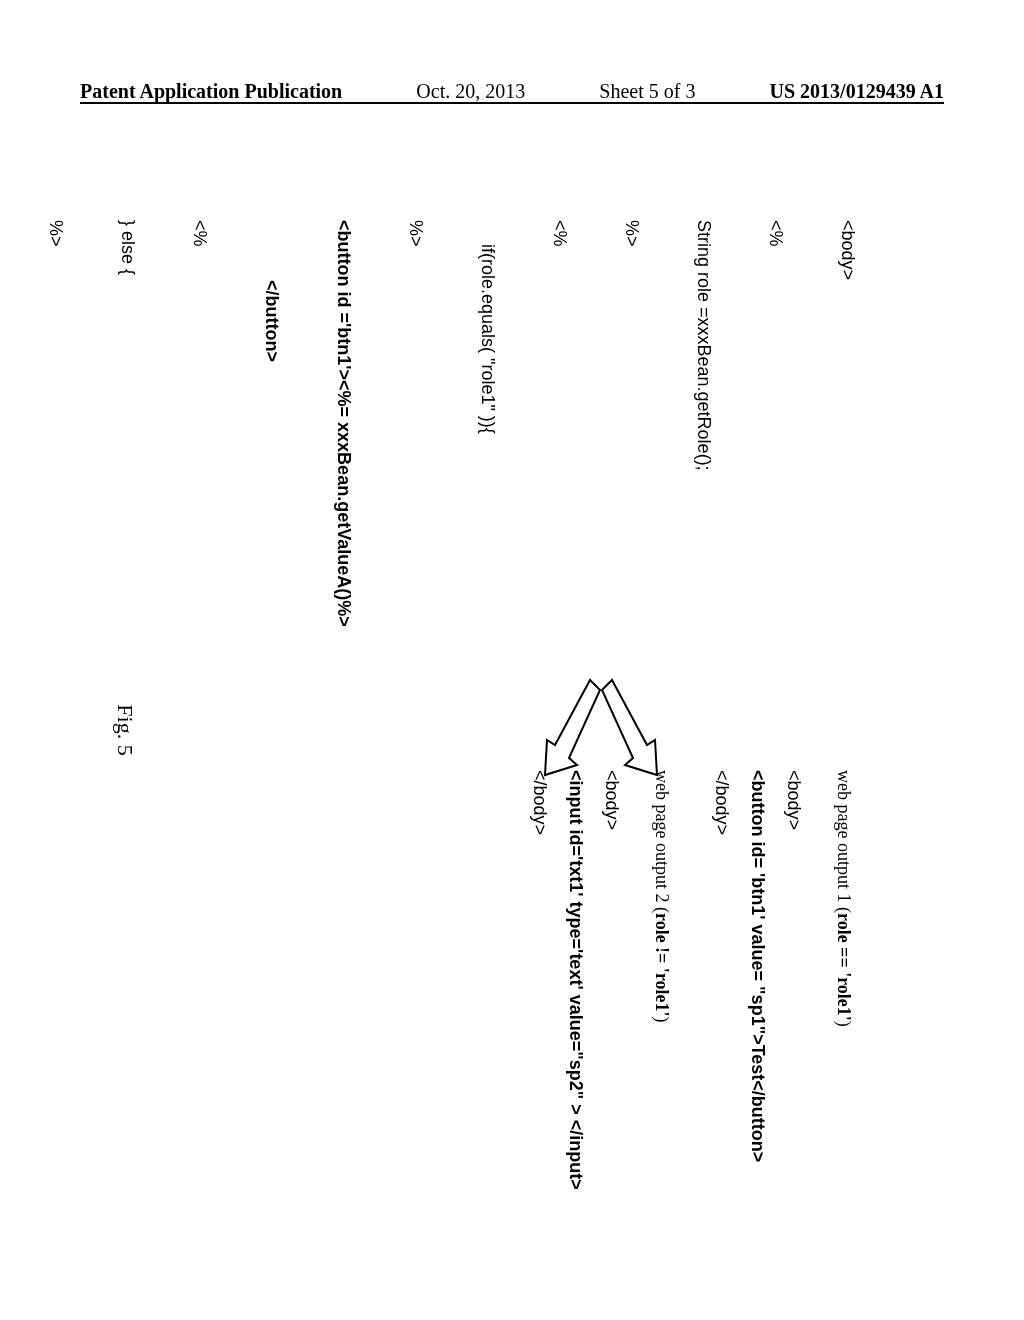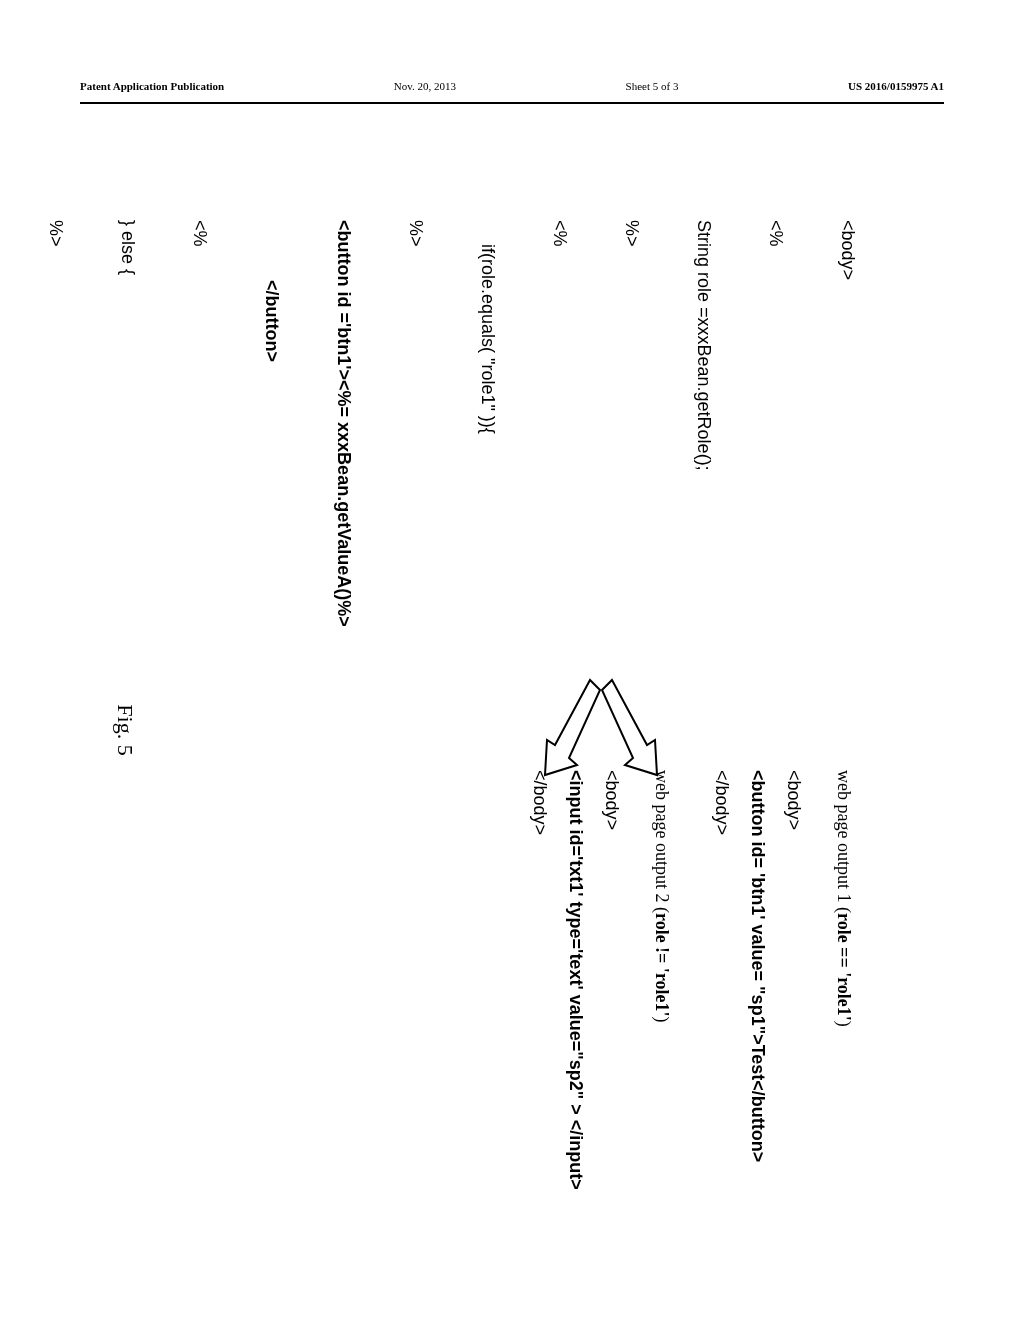--- a/index.html
+++ b/index.html
@@ -12,21 +12,21 @@
       height: 1320px;
       position: relative;
     }
     .header {
       position: absolute;
       top: 80px;
       left: 80px;
       right: 80px;
       display: flex;
       justify-content: space-between;
-      font-size: 11px;
+      font-size: 20px;
       text-align: right;
     }
     .header .left { font-weight: bold; }
     .hr {
       position: absolute;
       top: 102px;
       left: 80px;
       right: 80px;
       border-top: 2px solid #000;
     }
@@ -82,23 +82,23 @@
       transform: translateX(-50%);
       font-family: "Times New Roman", Times, serif;
       font-size: 22px;
     }
   </style>
 </head>
 <body>
 
 <div class="header">
   <span class="left">Patent Application Publication</span>
-  <span>Nov. 20, 2013</span>
+  <span>Oct. 20, 2013</span>
   <span>Sheet 5 of 3</span>
-  <span class="left">US 2016/0159975 A1</span>
+  <span class="left">US 2013/0129439 A1</span>
 </div>
 <div class="hr"></div>
 
 <div class="content">
   <div class="inner">
 
     <div class="leftcode">
 <div>&lt;body&gt;</div>
 <div>&lt;%</div>
 <div>String role =xxxBean.getRole();</div>

